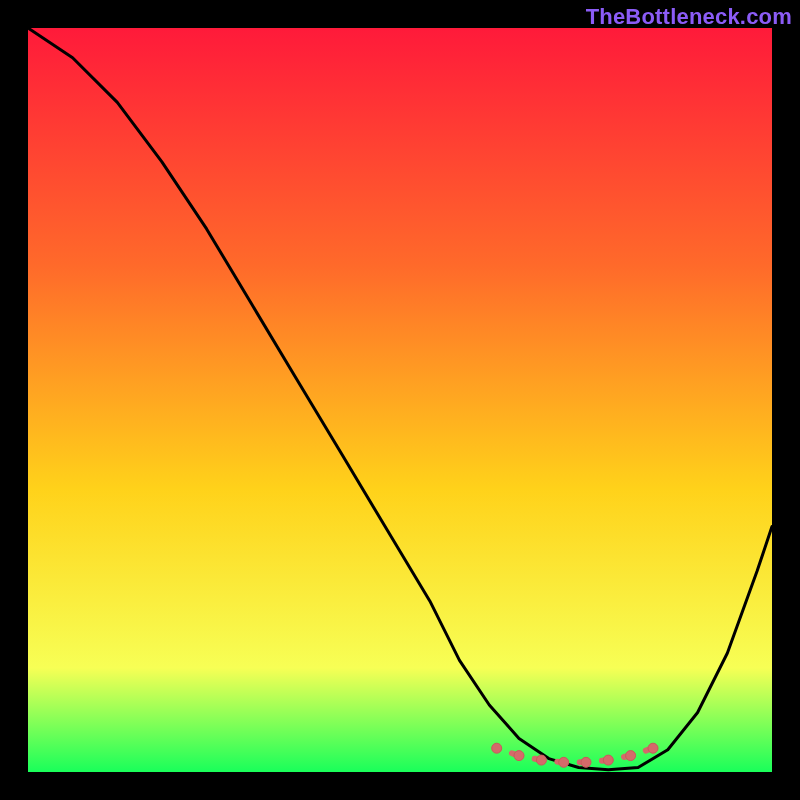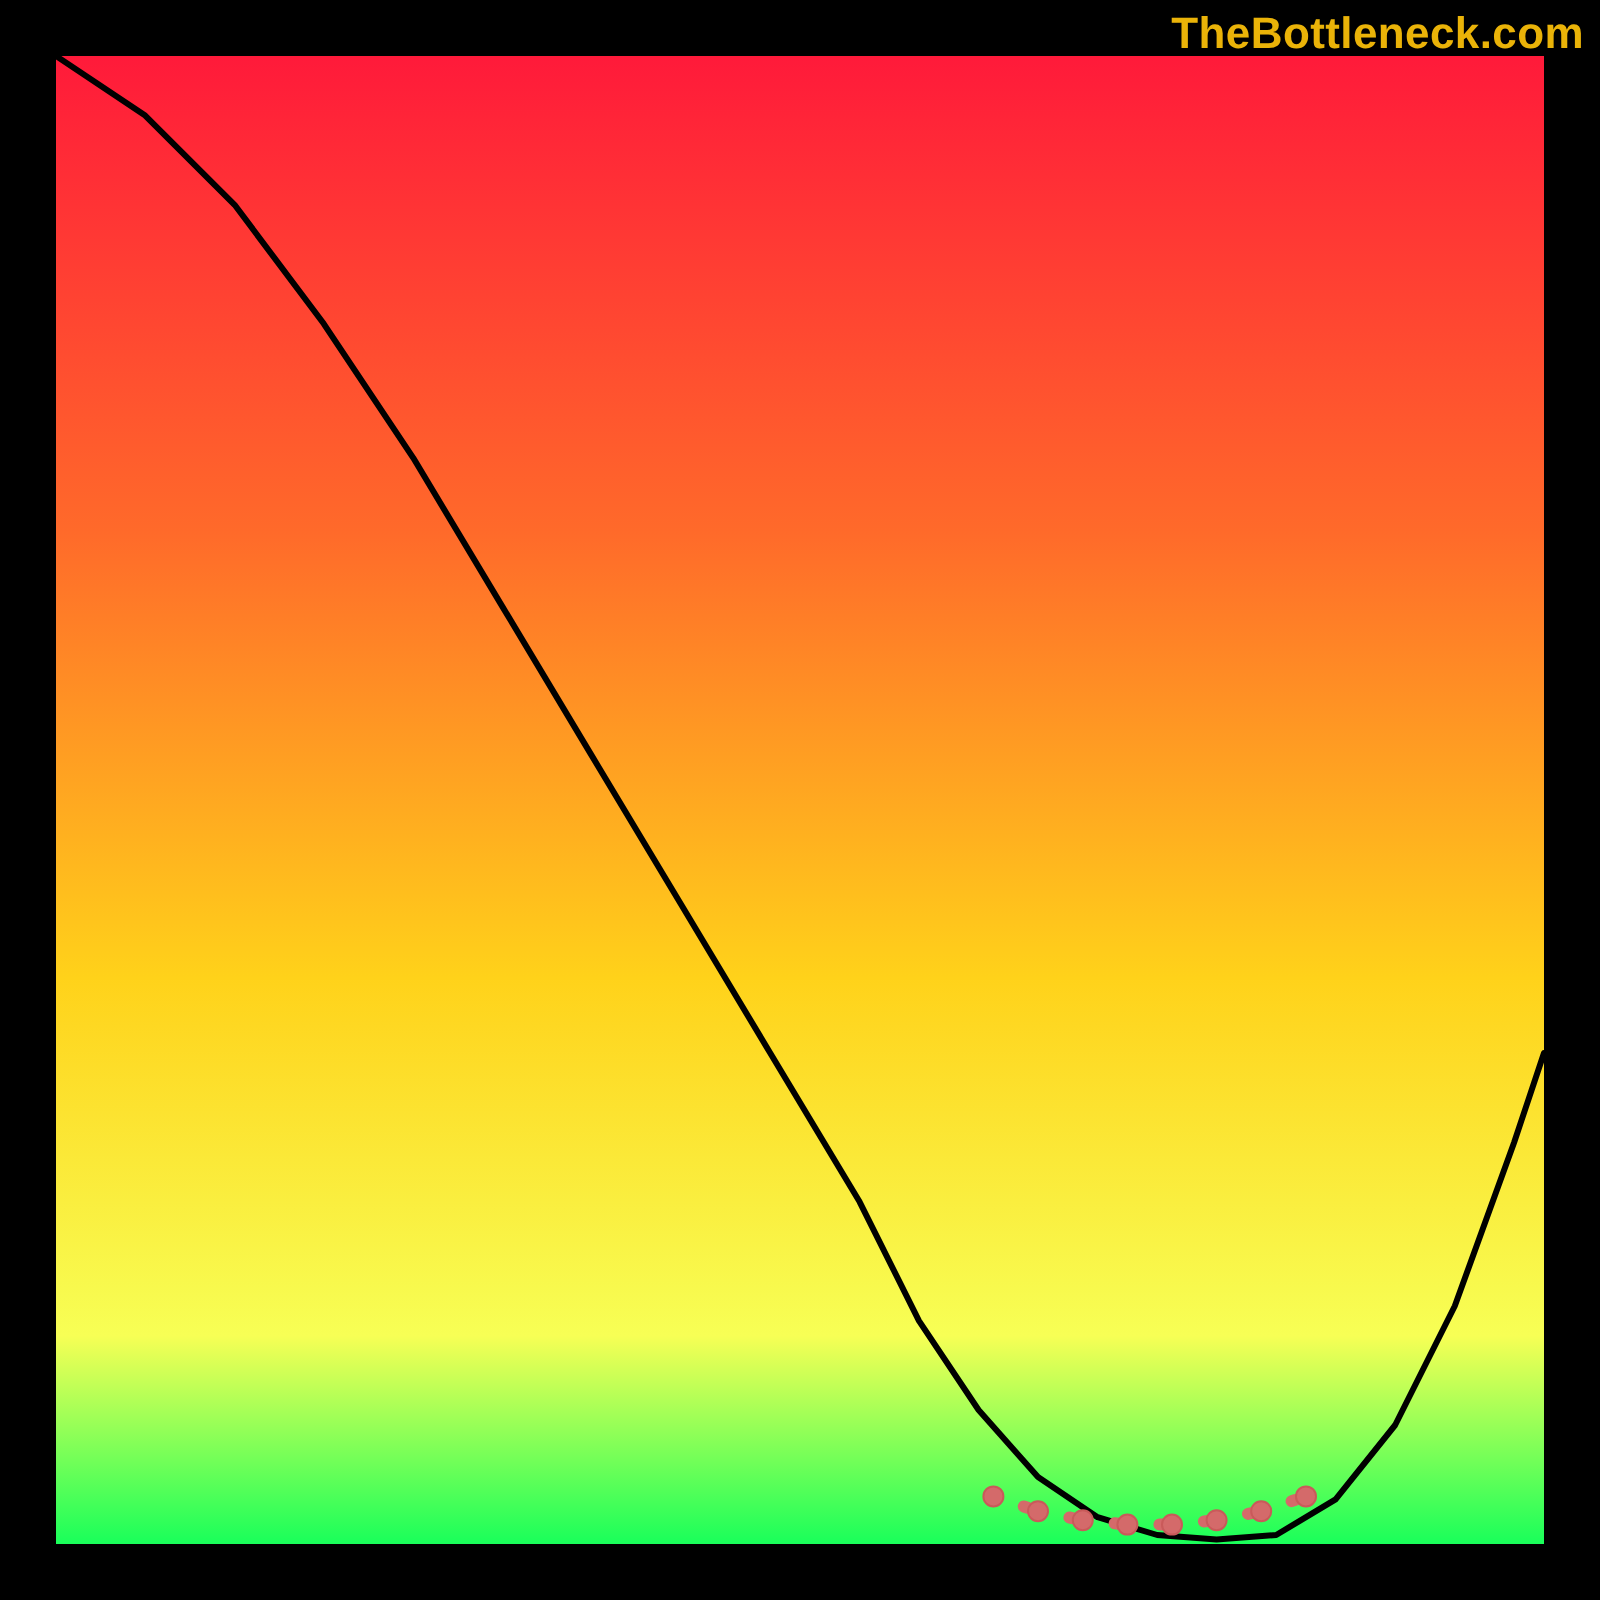--- a/index.html
+++ b/index.html
@@ -5,21 +5,21 @@
   * { margin: 0; padding: 0; box-sizing: border-box; }
   html, body { width: 800px; height: 800px; background: #000; overflow: hidden; }
   .stage { position: relative; width: 800px; height: 800px; background: #000; }
   .watermark {
     position: absolute;
     top: 4px;
     right: 8px;
     font-family: Arial, Helvetica, sans-serif;
     font-size: 22px;
     font-weight: 600;
-    color: #eab308;
+    color: #8b5cf6;
     letter-spacing: 0.2px;
   }
   .plot {
     position: absolute;
     left: 28px;
     top: 28px;
     width: 744px;
     height: 744px;
     overflow: hidden;
   }

